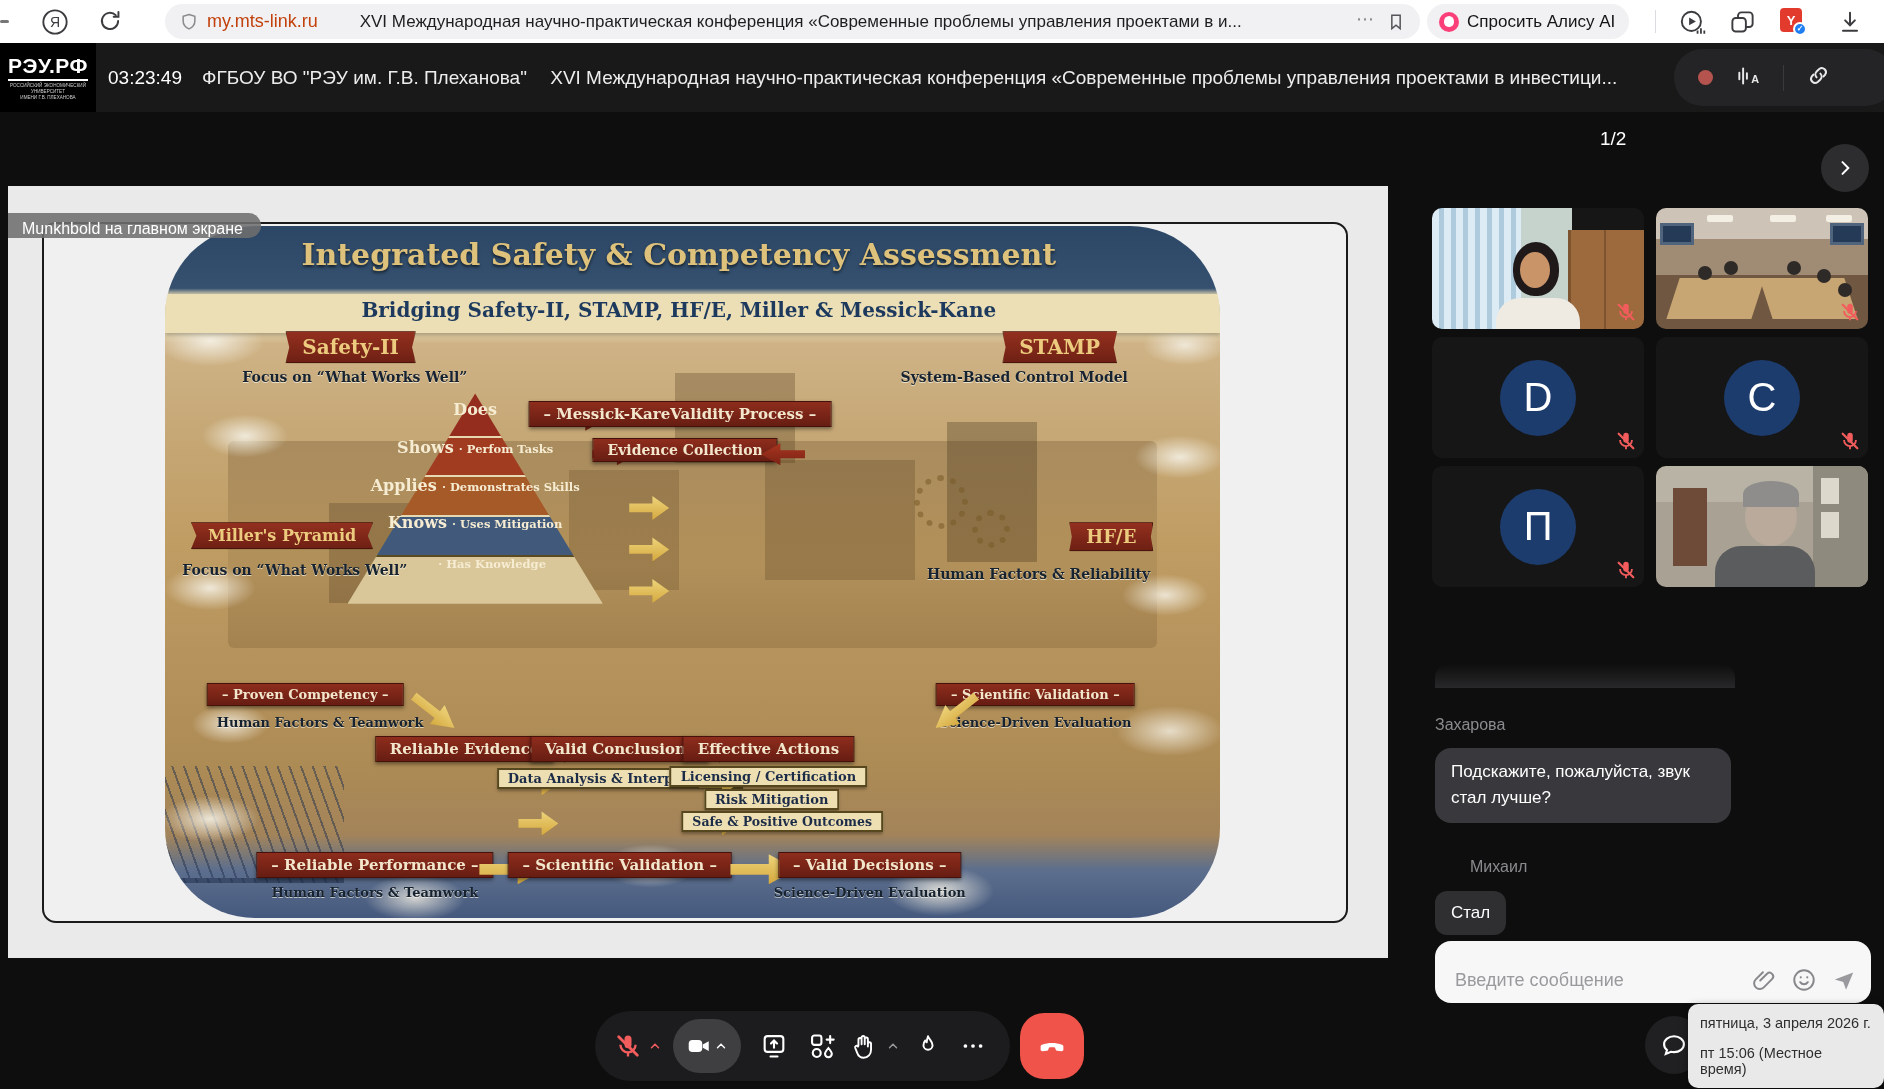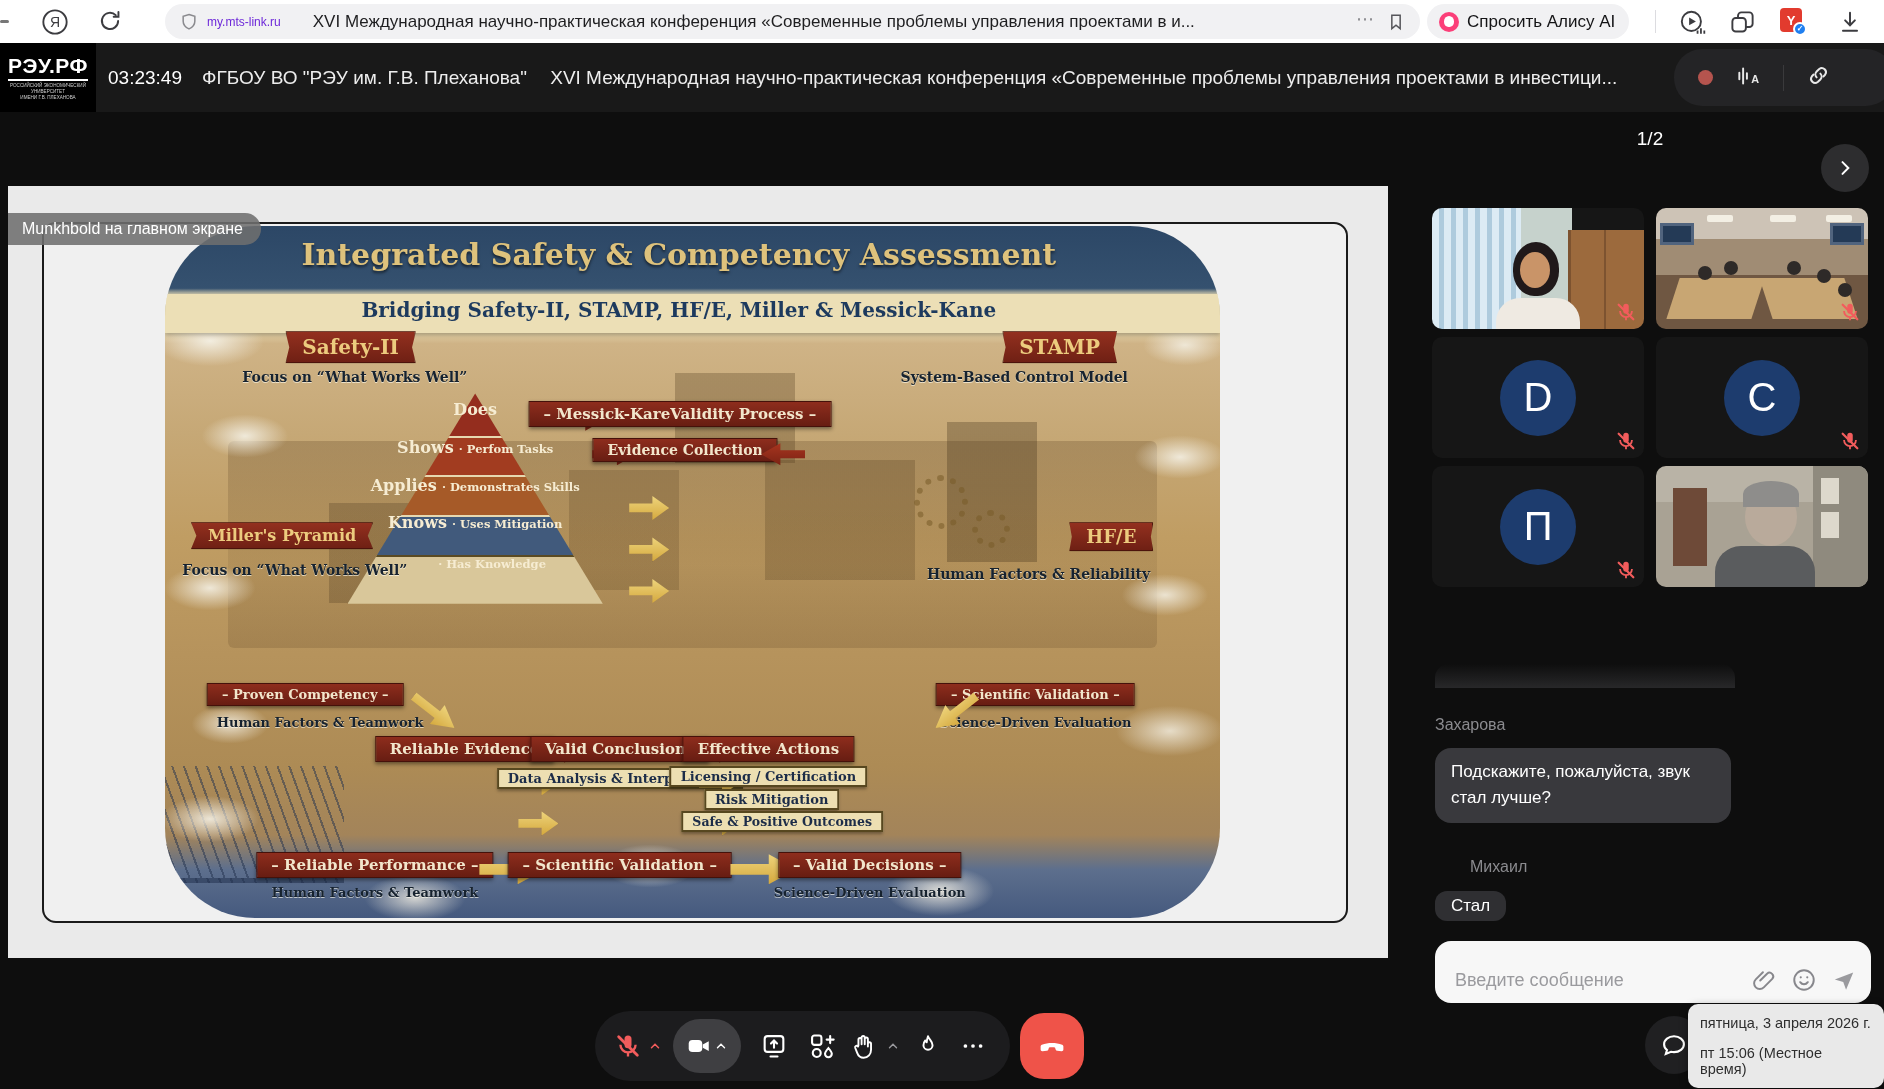--- a/index.html
+++ b/index.html
@@ -9,21 +9,21 @@
 
   
   .browser { position:absolute; left:0; top:0; width:1884px; height:43px; background:#ffffff;
              display:flex; align-items:center; }
   .win-dash { position:absolute; left:0; top:20px; width:9px; height:3px; background:#777; border-radius:2px; }
   .bicon { display:flex; align-items:center; justify-content:center; color:#3c3c40; }
   .ya-btn { position:absolute; left:40px; top:7px; width:30px; height:30px; }
   .reload-btn { position:absolute; left:95px; top:7px; width:30px; height:30px; }
   .tab-pill { position:absolute; left:165px; top:4px; width:1255px; height:35px; background:#f1f1f3;
               border-radius:18px; display:flex; align-items:center; padding:0 14px; }
-  .tab-url { color:#6d28d9; font-size:12px; margin:0 4px 0 8px; white-space:nowrap; }
+  .tab-url { color:#c2410c; font-size:18px; margin:0 14px 0 8px; white-space:nowrap; }
   .tab-title { color:#1e1e20; font-size:17px; white-space:nowrap; overflow:hidden; text-overflow:ellipsis;
                flex:1; margin-left:28px; }
   .tab-dots { color:#8a8a8e; font-size:18px; letter-spacing:2px; margin:0 10px 6px 10px; }
   .alice-pill { position:absolute; left:1427px; top:4px; width:202px; height:35px; background:#f1f1f3;
                 border-radius:18px; display:flex; align-items:center; padding:0 12px; gap:8px; }
   .alice-logo { width:20px; height:20px; border-radius:50%; position:relative; }
   .alice-logo::after { content:""; position:absolute; left:5px; top:4px; width:10px; height:11px;
                        background:#fff; border-radius:50% 50% 45% 45%; }
   .alice-text { color:#141416; font-size:17px; white-space:nowrap; }
   .bar-sep { position:absolute; left:1655px; top:10px; width:1px; height:23px; background:#dcdce0; }
@@ -43,21 +43,21 @@
   .mtitle { position:absolute; left:202px; top:24px; width:1460px; color:#ededed; font-size:19px;
             white-space:nowrap; overflow:hidden; text-overflow:ellipsis; }
   .mtitle .org { margin-right:18px; }
   .hcontrols { position:absolute; right:-10px; top:6px; width:220px; height:57px; background:#242426;
                border-radius:28px; display:flex; align-items:center; padding-left:24px; gap:22px; }
   .rec-dot { width:15px; height:15px; border-radius:50%; }
   .hsep { width:1px; height:26px; background:#3a3a3c; }
 
   
   .panel { position:absolute; left:8px; top:186px; width:1380px; height:772px; background:#eaeaea; }
-  .share-toast { position:absolute; left:8px; top:213px; height:32px; line-height:32px; padding:0 18px 0 14px;
+  .share-toast { position:absolute; left:8px; top:213px; height:25px; line-height:32px; padding:0 18px 0 14px;
                  background:rgba(110,110,110,.88); color:#fff; font-size:16px;
                  border-radius:0 16px 16px 0; z-index:5; }
   .slide-frame { position:absolute; left:42px; top:222px; width:1306px; height:701px;
                  border:2px solid #1b1b1b; border-radius:14px; background:#f0f0f0; }
   .artwork { position:absolute; left:165px; top:226px; width:1055px; height:692px; border-radius:90px;
              overflow:hidden;
              background:linear-gradient(180deg,#2c4766 0%, #35516f 9%, #e7dbb6 10%, #e3d5ab 15%,
                #cfb386 17%, #c6a876 30%, #c09d63 45%, #b6935c 62%, #ad8b55 78%, #a3845a 88%,
                #5d6f8d 93%, #45597e 100%);
              font-family:"DejaVu Serif", serif; }
@@ -125,21 +125,21 @@
   .yarrow { position:absolute; width:52px; height:24px;
             background:linear-gradient(180deg,#eed47c,#d5a93e);
             clip-path:polygon(0 32%,58% 32%,58% 0,100% 50%,58% 100%,58% 68%,0 68%);
             filter:drop-shadow(0 1px 1px rgba(0,0,0,.4)); }
   .rarrow { position:absolute; width:44px; height:22px;
             background:linear-gradient(180deg,#a8351f,#7c2314);
             clip-path:polygon(0 32%,56% 32%,56% 0,100% 50%,56% 100%,56% 68%,0 68%);
             filter:drop-shadow(0 1px 1px rgba(0,0,0,.4)); }
 
   
-  .pagenum { position:absolute; left:1600px; top:128px; width:100px; text-align:center;
+  .pagenum { position:absolute; left:1600px; top:128px; width:100px; 
              color:#fff; font-size:19px; }
   .next-btn { position:absolute; left:1821px; top:144px; width:48px; height:48px; border-radius:50%;
               background:#2d2d2f; display:flex; align-items:center; justify-content:center; }
   .tile { position:absolute; width:212px; height:121px; border-radius:10px; background:#161616; overflow:hidden; }
   .tile .mic-off { position:absolute; right:7px; bottom:6px; width:22px; height:22px; }
   .avatar-circle { position:absolute; left:50%; top:50%; transform:translate(-50%,-50%);
                    width:76px; height:76px; border-radius:50%; display:flex; align-items:center;
                    justify-content:center; color:#fff; font-size:40px; }
   
   .sc-window { position:absolute; left:0; top:0; width:42%; height:100%;
@@ -452,21 +452,21 @@
       </div>
     <div class="sc-body2"></div>
     <div class="sc-head2"></div>
     <div class="sc-hair2"></div>
   </div>
 
   <div class="chat-fade"></div>
   <div class="chat-author" style="left:1435px; top:716px;">Захарова</div>
   <div class="chat-bubble" style="left:1435px; top:748px; width:296px;">Подскажите, пожалуйста, звук стал лучше?</div>
   <div class="chat-author" style="left:1470px; top:858px;">Михаил</div>
-  <div class="chat-bubble" style="left:1435px; top:891px; background:#2f2f32; border-radius:12px; padding:2px 16px;">Стал</div>
+  <div class="chat-bubble" style="left:1435px; top:891px; background:#2f2f32; border-radius:12px; padding:9px 16px;">Стал</div>
 
   <div class="chat-input">
     <input type="text" placeholder="Введите сообщение" style="">
     <svg class="cin-icon" viewBox="0 0 24 24" fill="none" stroke="#87878c" stroke-width="1.8" stroke-linecap="round">
         <path d="M8.5 12.5l6.3-6.3a3.4 3.4 0 0 1 4.8 4.8l-7.8 7.8a5.2 5.2 0 0 1-7.4-7.4L11 4.8"></path>
       </svg>
     <svg class="cin-icon" viewBox="0 0 24 24" fill="none" stroke="#87878c" stroke-width="1.8" stroke-linecap="round">
         <circle cx="12" cy="12" r="9"></circle>
         <path d="M8.5 14c.9 1.3 2.1 2 3.5 2s2.6-.7 3.5-2"></path>
         <circle cx="9" cy="9.5" r="1" fill="#87878c" stroke="none"></circle>

